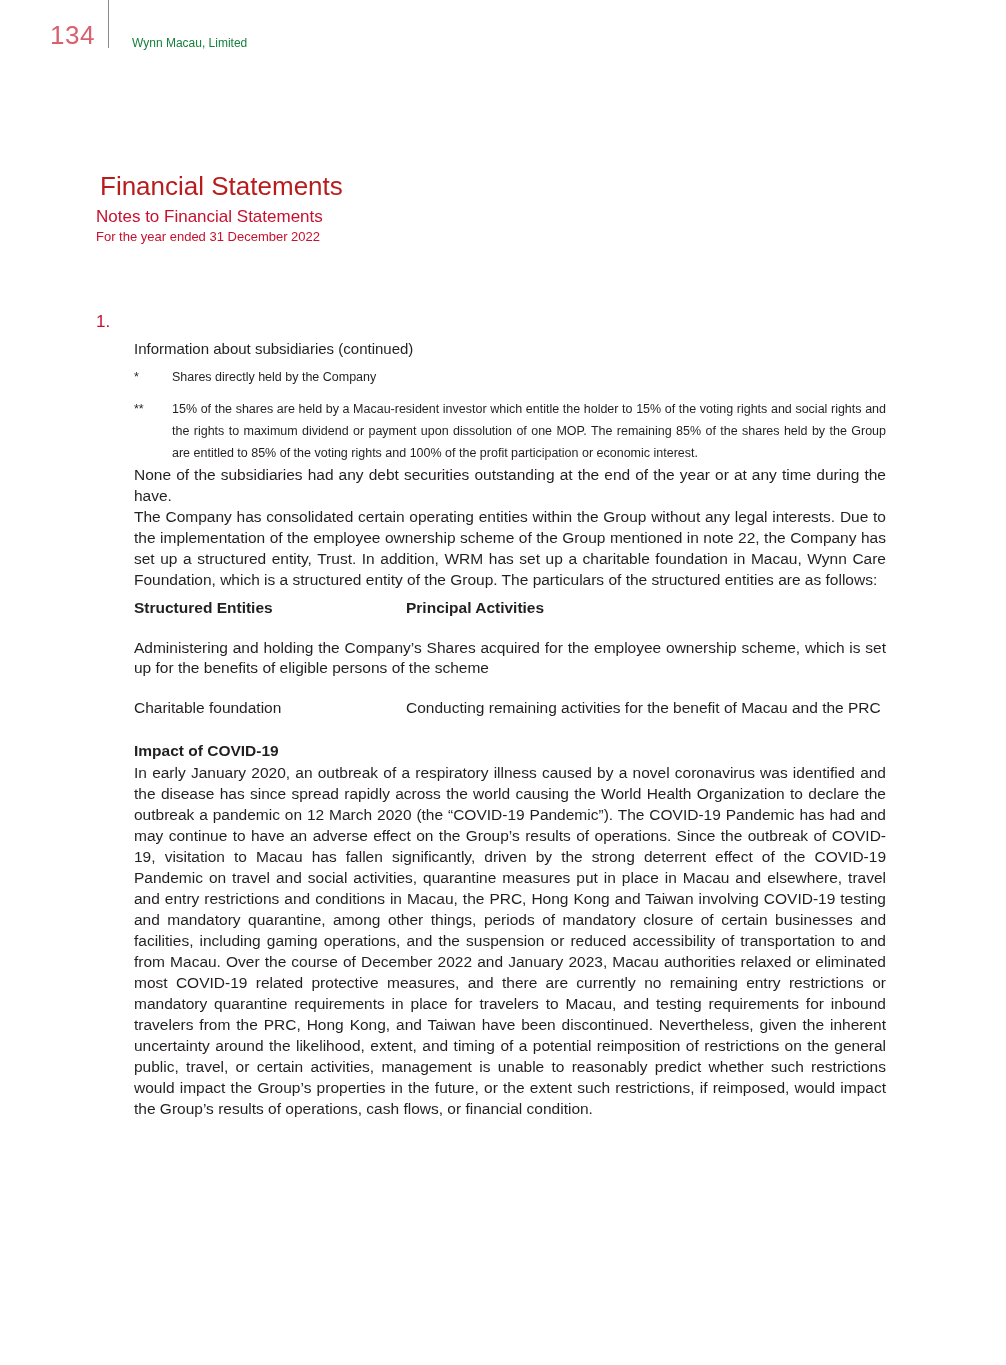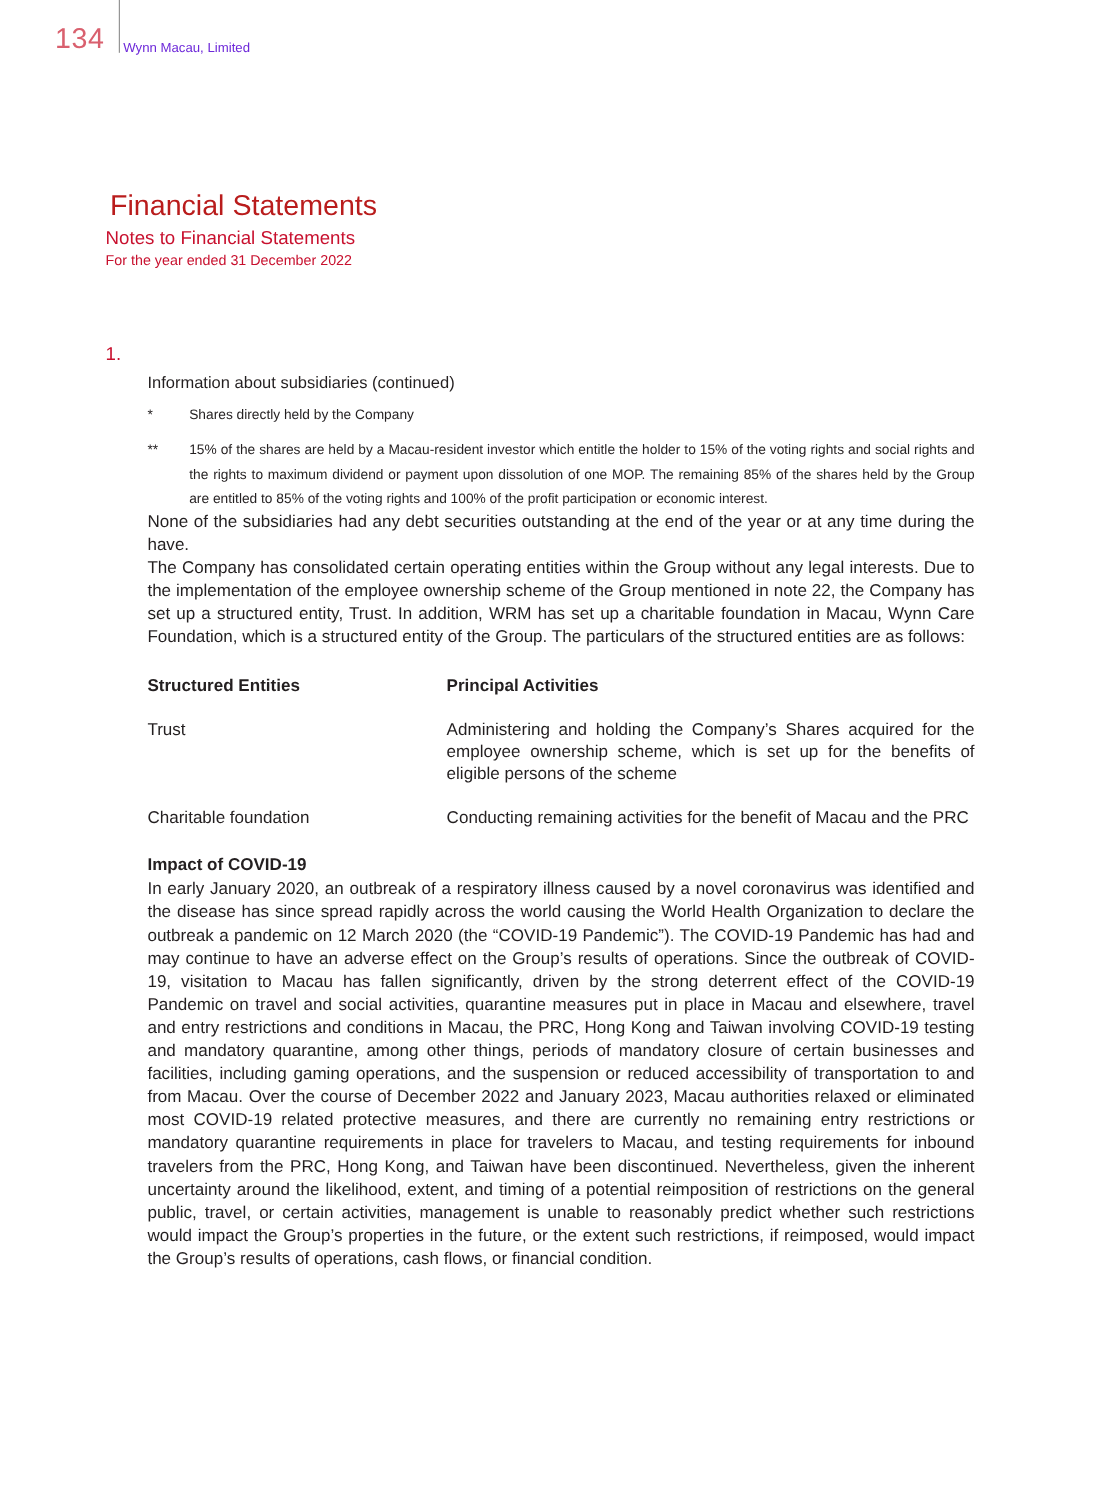--- a/index.html
+++ b/index.html
@@ -10,21 +10,21 @@
   }
   .page-header { position: absolute; left: 0; top: 0; width: 988px; height: 60px; }
   .page-number {
     position: absolute; left: 50px; top: 20px;
     font-size: 26px; color: #d9606e; letter-spacing: 0.5px; font-weight: normal;
   }
   .header-rule {
     position: absolute; left: 108px; top: 0; width: 1px; height: 48px; background: #8a8a8a;
   }
   .company-name {
-    position: absolute; left: 112px; top: 36px; font-size: 12px; color: #6d28d9;
+    position: absolute; left: 132px; top: 36px; font-size: 12px; color: #15803d;
   }
   .title-block { position: absolute; left: 96px; top: 166px; }
   .title { font-size: 26px; color: #b91c1c; margin: 4px; line-height: 32px; font-weight: normal; }
   .subtitle { font-size: 17px; color: #c8102e; margin: 0; line-height: 22px; }
   .period { font-size: 13px; color: #c8102e; margin: 0; line-height: 18px; }
 
   .content { position: absolute; left: 96px; top: 310px; width: 790px; }
   .section-heading { display: flex; font-size: 17px; color: #c8102e; line-height: 24px; }
   .section-number { width: 38px; }
   .section-cont { font-size: 15px; }
@@ -34,21 +34,21 @@
   .footnote { display: flex; font-size: 12.5px; line-height: 22px; color: #231f20; margin-top: 4px; }
   .footnote .mark { width: 38px; flex: none; }
   .footnote .ftext { flex: 1; text-align: justify; }
   .fn1 { margin-top: 6px; }
   .fn2 { margin-top: 10px; }
   p.body {
     font-size: 15.5px; line-height: 21px; margin: 0; text-align: justify; color: #231f20;
   }
   .p1 { margin-top: 14px; }
   .p2 { margin-top: 14px; }
-  .entities { margin-top: 24px; font-size: 15.5px; line-height: 20px; }
+  .entities { margin-top: 8px; font-size: 15.5px; line-height: 20px; }
   .ent-row { display: flex; }
   .ent-col1 { width: 272px; flex: none; }
   .ent-col2 { flex: 1; text-align: justify; }
   .ent-head { font-weight: bold; }
   .ent-row + .ent-row { margin-top: 20px; }
   .covid-heading { font-weight: bold; font-size: 15.5px; margin-top: 22px; line-height: 22px; }
   .covid-text { margin-top: 2px; line-height: 20.2px; }
 </style>
 </head>
 <body>
@@ -88,21 +88,20 @@
   <div class="indent">
     <p class="body p1">None of the subsidiaries had any debt securities outstanding at the end of the year or at any time during the have.</p>
     <p class="body p2">The Company has consolidated certain operating entities within the Group without any legal interests. Due to the implementation of the employee ownership scheme of the Group mentioned in note 22, the Company has set up a structured entity, Trust. In addition, WRM has set up a charitable foundation in Macau, Wynn Care Foundation, which is a structured entity of the Group. The particulars of the structured entities are as follows:</p>
 
     <div class="entities">
       <div class="ent-row ent-head">
         <div class="ent-col1">Structured Entities</div>
         <div class="ent-col2">Principal Activities</div>
       </div>
       <div class="ent-row">
-        <div class="ent-col1">Trust</div>
         <div class="ent-col2">Administering and holding the Company’s Shares acquired for the employee ownership scheme, which is set up for the benefits of eligible persons of the scheme</div>
       </div>
       <div class="ent-row">
         <div class="ent-col1">Charitable foundation</div>
         <div class="ent-col2">Conducting remaining activities for the benefit of Macau and the PRC</div>
       </div>
     </div>
 
     <div class="covid-heading">Impact of COVID-19</div>
     <p class="body covid-text">In early January 2020, an outbreak of a respiratory illness caused by a novel coronavirus was identified and the disease has since spread rapidly across the world causing the World Health Organization to declare the outbreak a pandemic on 12 March 2020 (the “COVID-19 Pandemic”). The COVID-19 Pandemic has had and may continue to have an adverse effect on the Group’s results of operations. Since the outbreak of COVID-19, visitation to Macau has fallen significantly, driven by the strong deterrent effect of the COVID-19 Pandemic on travel and social activities, quarantine measures put in place in Macau and elsewhere, travel and entry restrictions and conditions in Macau, the PRC, Hong Kong and Taiwan involving COVID-19 testing and mandatory quarantine, among other things, periods of mandatory closure of certain businesses and facilities, including gaming operations, and the suspension or reduced accessibility of transportation to and from Macau. Over the course of December 2022 and January 2023, Macau authorities relaxed or eliminated most COVID-19 related protective measures, and there are currently no remaining entry restrictions or mandatory quarantine requirements in place for travelers to Macau, and testing requirements for inbound travelers from the PRC, Hong Kong, and Taiwan have been discontinued. Nevertheless, given the inherent uncertainty around the likelihood, extent, and timing of a potential reimposition of restrictions on the general public, travel, or certain activities, management is unable to reasonably predict whether such restrictions would impact the Group’s properties in the future, or the extent such restrictions, if reimposed, would impact the Group’s results of operations, cash flows, or financial condition.</p>

